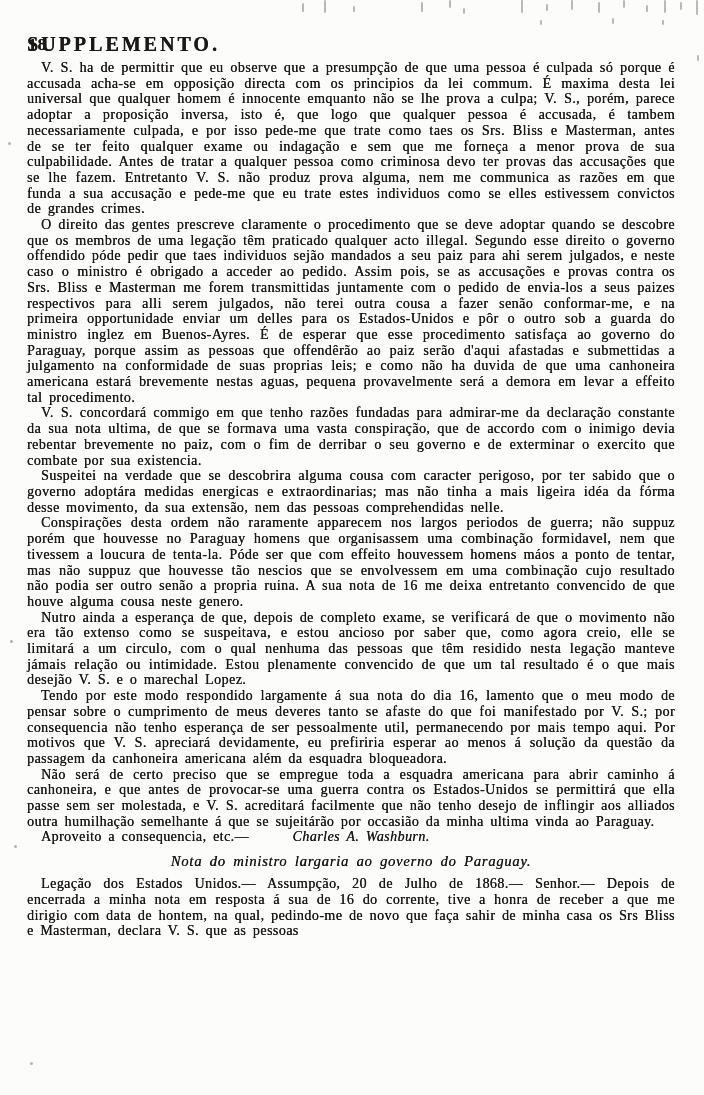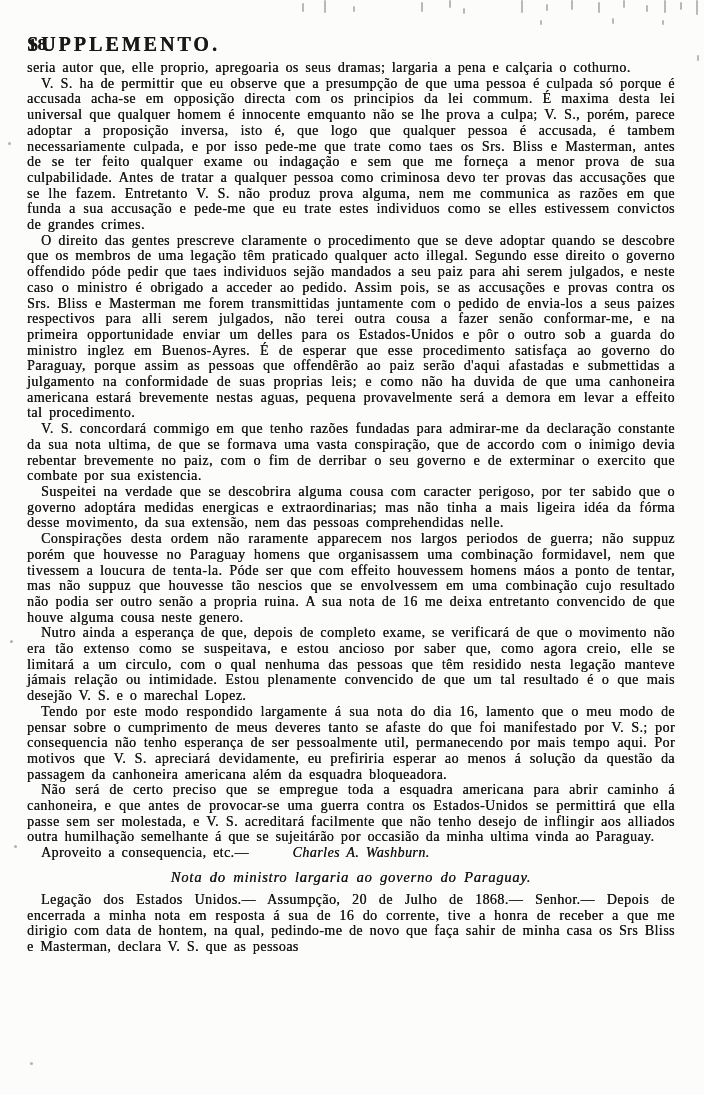--- a/index.html
+++ b/index.html
@@ -117,21 +117,20 @@
     <span class="dot" style="left:14px; top:845px;"></span>
     <span class="dot" style="left:30px; top:1062px;"></span>
   </div>
 
   <div class="header">
     <span class="pageno">18</span>
     <h1 class="running-head">SUPPLEMENTO.</h1>
   </div>
 
   <div class="text-block">
-    <p class="para no-indent">seria autor que, elle proprio, apregoaria os seus dramas; largaria a pena e calçaria o cothurno.</p>
     <p class="para">V. S. ha de permittir que eu observe que a presumpção de que uma pessoa é culpada só porque é accusada acha-se em opposição directa com os principios da lei commum. É maxima desta lei universal que qualquer homem é innocente emquanto não se lhe prova a culpa; V. S., porém, parece adoptar a proposição inversa, isto é, que logo que qualquer pessoa é accusada, é tambem necessariamente culpada, e por isso pede-me que trate como taes os Srs. Bliss e Masterman, antes de se ter feito qualquer exame ou indagação e sem que me forneça a menor prova de sua culpabilidade. Antes de tratar a qualquer pessoa como criminosa devo ter provas das accusações que se lhe fazem. Entretanto V. S. não produz prova alguma, nem me communica as razões em que funda a sua accusação e pede-me que eu trate estes individuos como se elles estivessem convictos de grandes crimes.</p>
     <p class="para">O direito das gentes prescreve claramente o procedimento que se deve adoptar quando se descobre que os membros de uma legação têm praticado qualquer acto illegal. Segundo esse direito o governo offendido póde pedir que taes individuos sejão mandados a seu paiz para ahi serem julgados, e neste caso o ministro é obrigado a acceder ao pedido. Assim pois, se as accusações e provas contra os Srs. Bliss e Masterman me forem transmittidas juntamente com o pedido de envia-los a seus paizes respectivos para alli serem julgados, não terei outra cousa a fazer senão conformar-me, e na primeira opportunidade enviar um delles para os Estados-Unidos e pôr o outro sob a guarda do ministro inglez em Buenos-Ayres. É de esperar que esse procedimento satisfaça ao governo do Paraguay, porque assim as pessoas que offendêrão ao paiz serão d'aqui afastadas e submettidas a julgamento na conformidade de suas proprias leis; e como não ha duvida de que uma canhoneira americana estará brevemente nestas aguas, pequena provavelmente será a demora em levar a effeito tal procedimento.</p>
     <p class="para">V. S. concordará commigo em que tenho razões fundadas para admirar-me da declaração constante da sua nota ultima, de que se formava uma vasta conspiração, que de accordo com o inimigo devia rebentar brevemente no paiz, com o fim de derribar o seu governo e de exterminar o exercito que combate por sua existencia.</p>
     <p class="para">Suspeitei na verdade que se descobrira alguma cousa com caracter perigoso, por ter sabido que o governo adoptára medidas energicas e extraordinarias; mas não tinha a mais ligeira idéa da fórma desse movimento, da sua extensão, nem das pessoas comprehendidas nelle.</p>
     <p class="para">Conspirações desta ordem não raramente apparecem nos largos periodos de guerra; não suppuz porém que houvesse no Paraguay homens que organisassem uma combinação formidavel, nem que tivessem a loucura de tenta-la. Póde ser que com effeito houvessem homens máos a ponto de tentar, mas não suppuz que houvesse tão nescios que se envolvessem em uma combinação cujo resultado não podia ser outro senão a propria ruina. A sua nota de 16 me deixa entretanto convencido de que houve alguma cousa neste genero.</p>
     <p class="para">Nutro ainda a esperança de que, depois de completo exame, se verificará de que o movimento não era tão extenso como se suspeitava, e estou ancioso por saber que, como agora creio, elle se limitará a um circulo, com o qual nenhuma das pessoas que têm residido nesta legação manteve jámais relação ou intimidade. Estou plenamente convencido de que um tal resultado é o que mais desejão V. S. e o marechal Lopez.</p>
     <p class="para">Tendo por este modo respondido largamente á sua nota do dia 16, lamento que o meu modo de pensar sobre o cumprimento de meus deveres tanto se afaste do que foi manifestado por V. S.; por consequencia não tenho esperança de ser pessoalmente util, permanecendo por mais tempo aqui. Por motivos que V. S. apreciará devidamente, eu prefiriria esperar ao menos á solução da questão da passagem da canhoneira americana além da esquadra bloqueadora.</p>
     <p class="para">Não será de certo preciso que se empregue toda a esquadra americana para abrir caminho á canhoneira, e que antes de provocar-se uma guerra contra os Estados-Unidos se permittirá que ella passe sem ser molestada, e V. S. acreditará facilmente que não tenho desejo de inflingir aos alliados outra humilhação semelhante á que se sujeitárão por occasião da minha ultima vinda ao Paraguay.</p>
 
     <p class="para closing"><span>Aproveito a consequencia, etc.— </span><span class="sig">Charles A. Washburn.</span></p>

